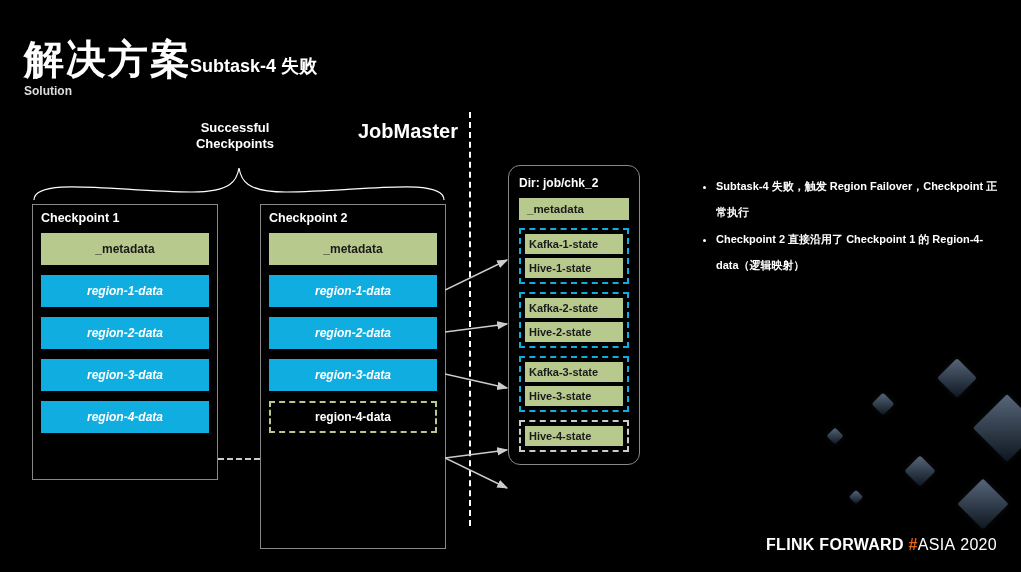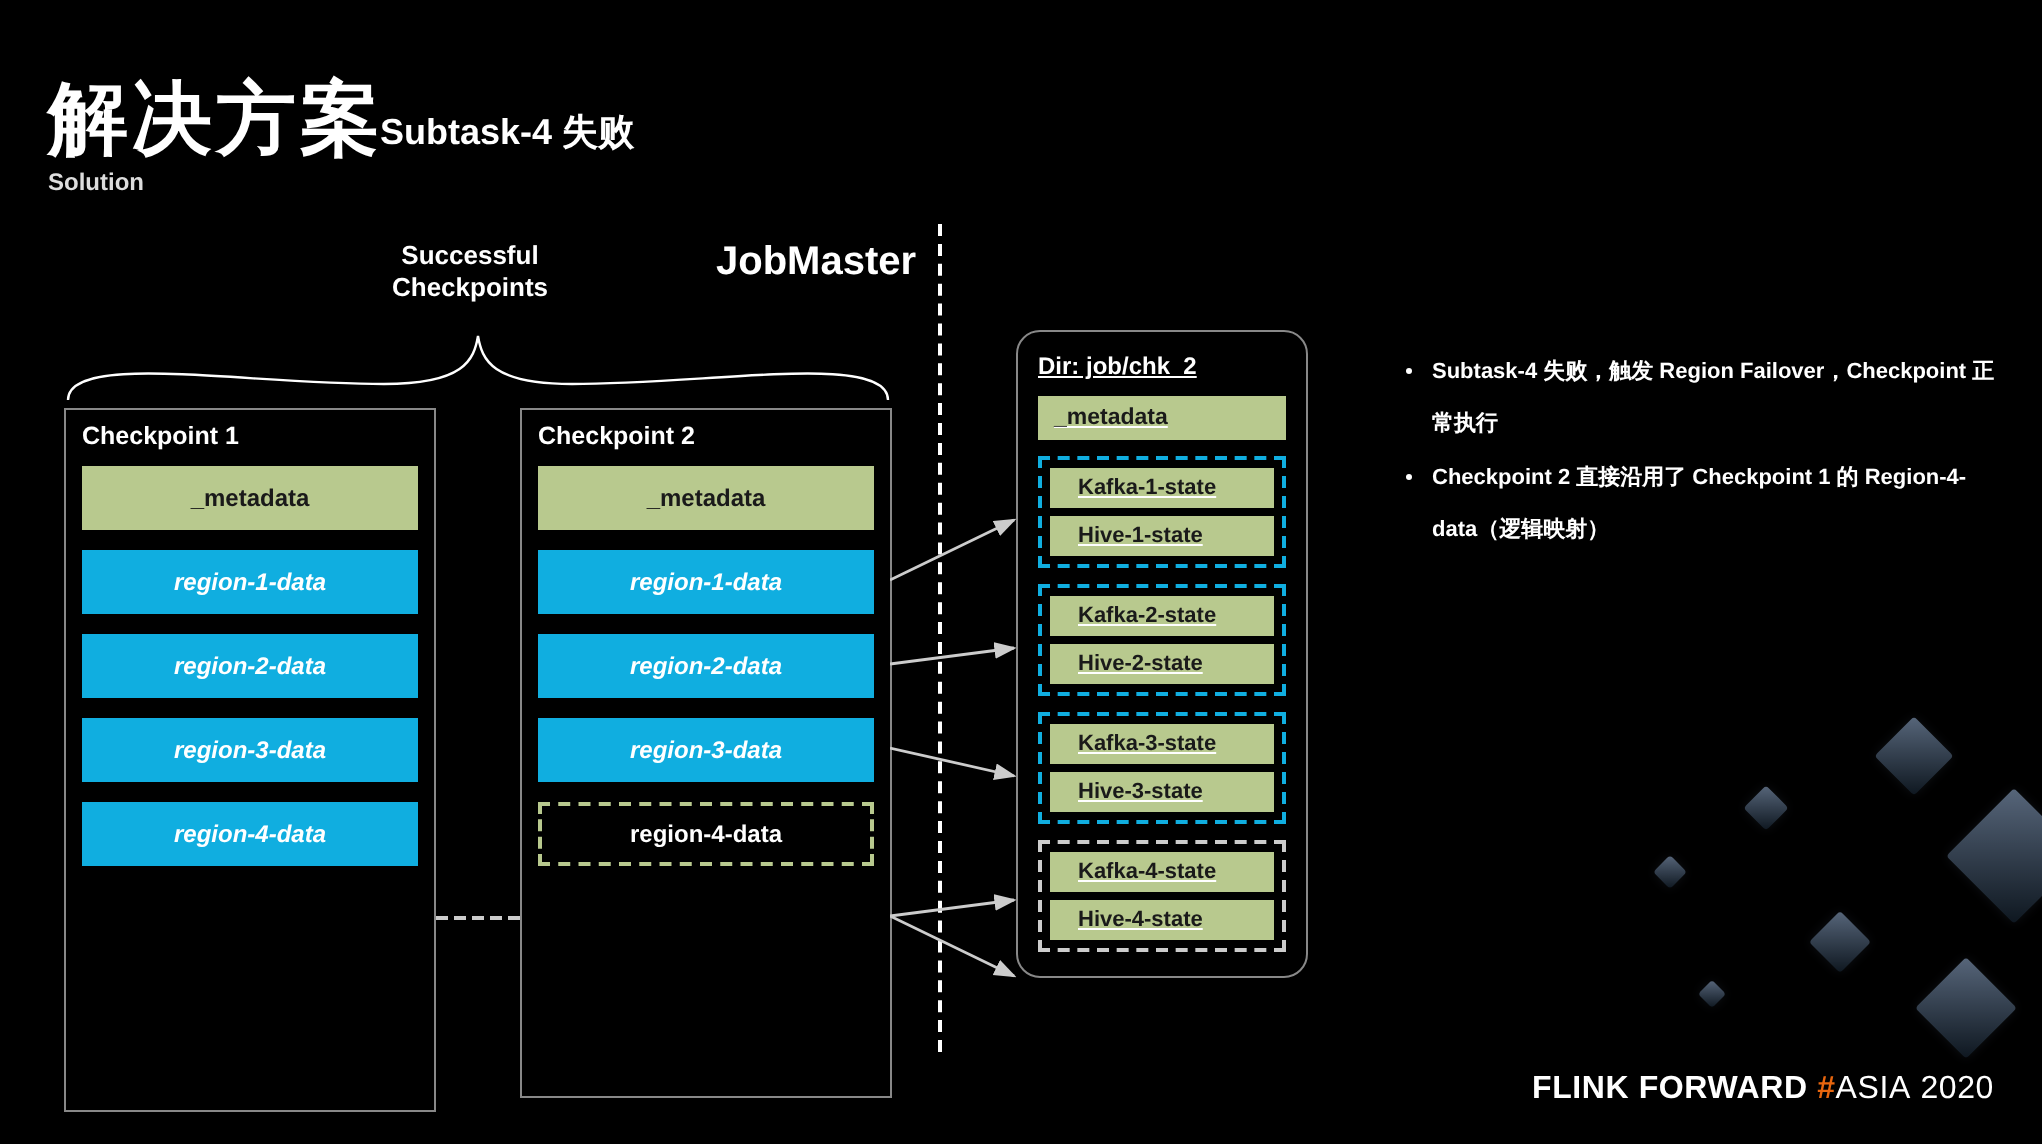--- a/index.html
+++ b/index.html
@@ -17,38 +17,38 @@
 
   
   .succ-label { position: absolute; left: 180px; top: 120px; width: 110px; text-align: center; font-size: 13px; font-weight: 700; line-height: 1.2; color:#fff; }
   .brace-svg { position: absolute; left: 32px; top: 156px; }
 
   
   .vdivider { position: absolute; left: 469px; top: 112px; height: 414px; border-left: 2px dashed #fff; }
 
   
   .chk-box { position: absolute; width: 186px; border: 1px solid #888; background: #000; padding: 6px 8px 8px 8px; }
-  .chk-box.c1 { left: 32px;  top: 204px; height: 352px; }
+  .chk-box.c1 { left: 32px;  top: 204px; height: 276px; }
   .chk-box.c2 { left: 260px; top: 204px; height: 345px; }
   .chk-title { font-size: 12.5px; font-weight: 800; color: #fff; margin-bottom: 8px; }
   .chk-row { width: 100%; height: 32px; margin-bottom: 10px; display: flex; align-items: center; justify-content: center; font-size: 12px; font-weight: 700; color: #1a1a1a; }
   .chk-row.meta  { background: #b8c98e; color: #1a1a1a; }
   .chk-row.region{ background: #10aee0; color: #fff; font-weight: 800; font-style: italic; }
   .chk-row.region-dashed { background: #000; color: #fff; border: 2px dashed #b8c98e; font-weight: 800; }
 
   
   .link-h { position: absolute; left: 218px; top: 458px; width: 42px; border-top: 2px dashed #ccc; }
 
   
-  .fs-panel { position: absolute; left: 508px; top: 165px; width: 146px; border: 1.5px solid #888; border-radius: 12px; background: #000; padding: 10px 10px 12px 10px; text-decoration: underline; }
+  .fs-panel { position: absolute; left: 508px; top: 165px; width: 132px; border: 1.5px solid #888; border-radius: 12px; background: #000; padding: 10px 10px 12px 10px; }
   .fs-dir { font-size: 12px; font-weight: 800; margin-bottom: 8px; }
   .fs-metadata { background: #b8c98e; color: #1a1a1a; height: 22px; display: flex; align-items: center; justify-content: flex-start; padding-left: 8px; font-size: 11.5px; font-weight: 700; margin-bottom: 8px; }
   .fs-group { border: 2px dashed #10aee0; padding: 4px; margin-bottom: 8px; }
   .fs-group.g4 { border-color: #ccc; margin-bottom: 0; }
-  .fs-state { background: #b8c98e; color: #1a1a1a; height: 20px; display: flex; align-items: center; padding-left: 14px; font-size: 11px; font-weight: 700; margin-bottom: 4px; }
+  .fs-state { background: #b8c98e; color: #1a1a1a; height: 20px; display: flex; align-items: center; padding-left: 4px; font-size: 11px; font-weight: 700; margin-bottom: 4px; }
   .fs-state:last-child { margin-bottom: 0; }
 
   
   .bullets { position: absolute; left: 700px; top: 173px; width: 300px; font-size: 11px; font-weight: 700; line-height: 2.4; }
   .bullets li { list-style: disc; margin-left: 16px; }
 
   
   .footer { position: absolute; right: 24px; bottom: 18px; font-size: 16px; font-weight: 800; letter-spacing: 0.3px; }
   .footer .hash { color: #e8660e; }
   .footer .asia { font-weight: 400; }
@@ -124,21 +124,20 @@
     </div>
     <div class="fs-group">
       <div class="fs-state">Kafka-2-state</div>
       <div class="fs-state">Hive-2-state</div>
     </div>
     <div class="fs-group">
       <div class="fs-state">Kafka-3-state</div>
       <div class="fs-state">Hive-3-state</div>
     </div>
     <div class="fs-group g4">
-      <div class="fs-state">Kafka-4-state</div>
       <div class="fs-state">Hive-4-state</div>
     </div>
   </div>
 
   <ul class="bullets">
     <li>Subtask-4 失败，触发 Region Failover，Checkpoint 正常执行</li>
     <li>Checkpoint 2 直接沿用了 Checkpoint 1 的 Region-4-data（逻辑映射）</li>
   </ul>
 
   <div class="crystals">

